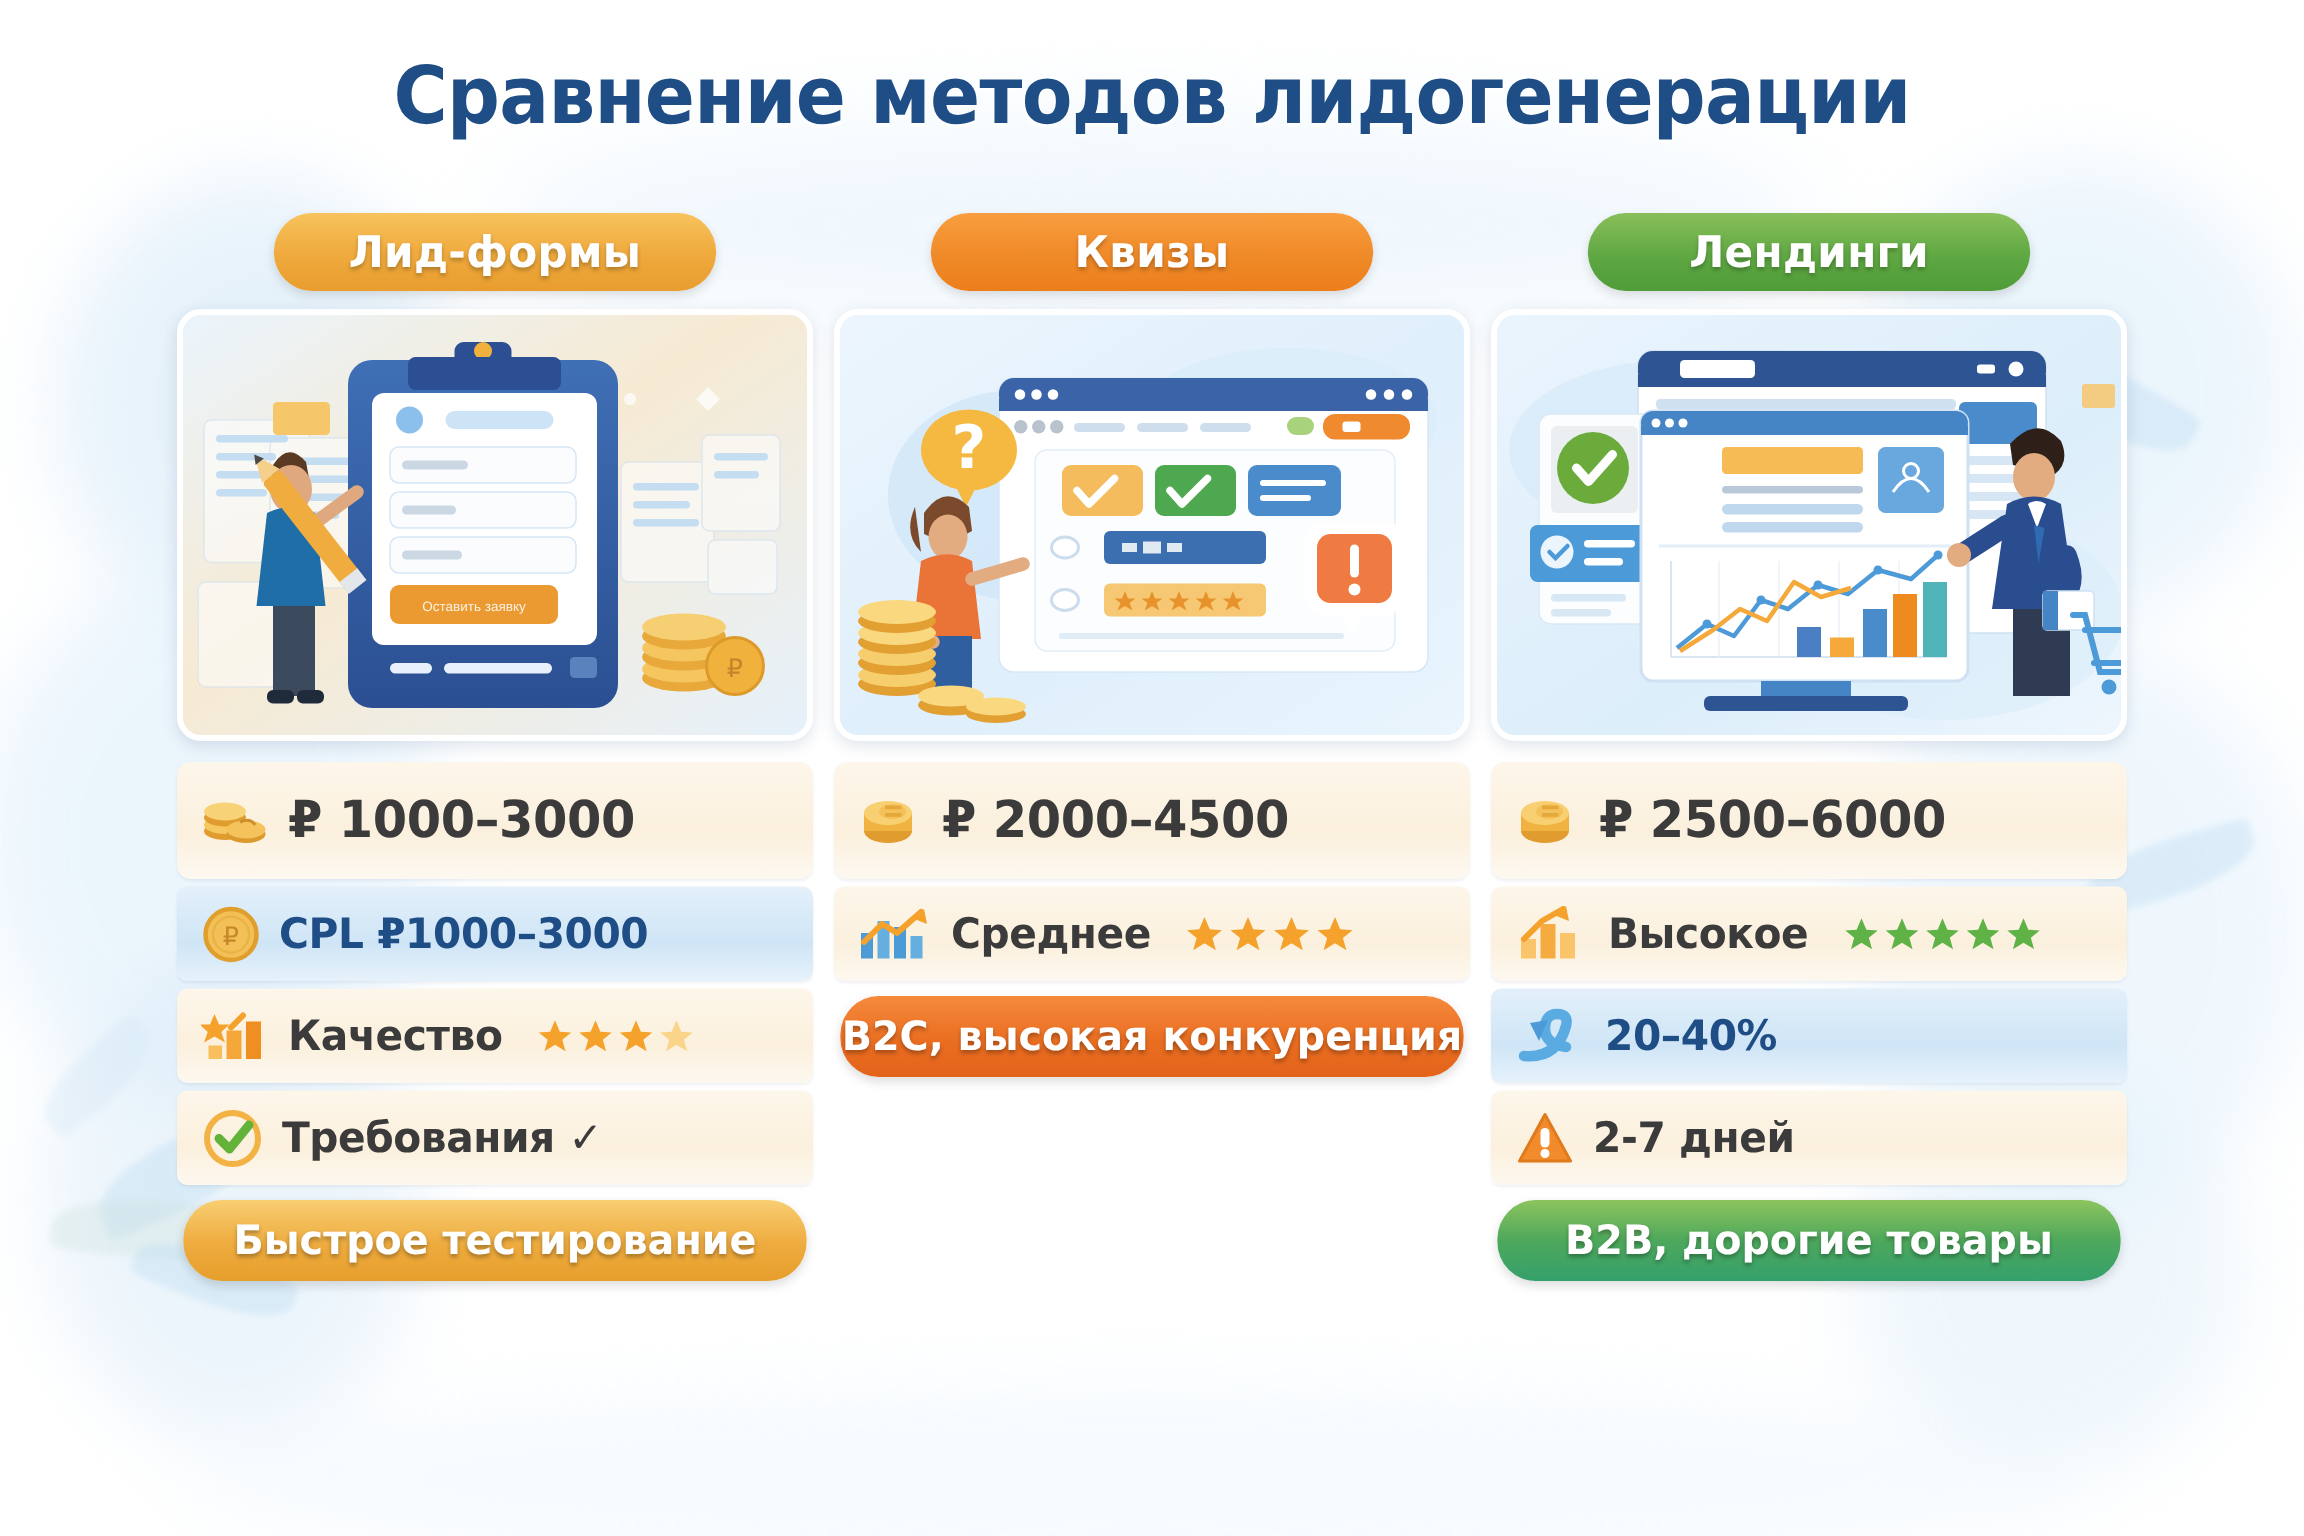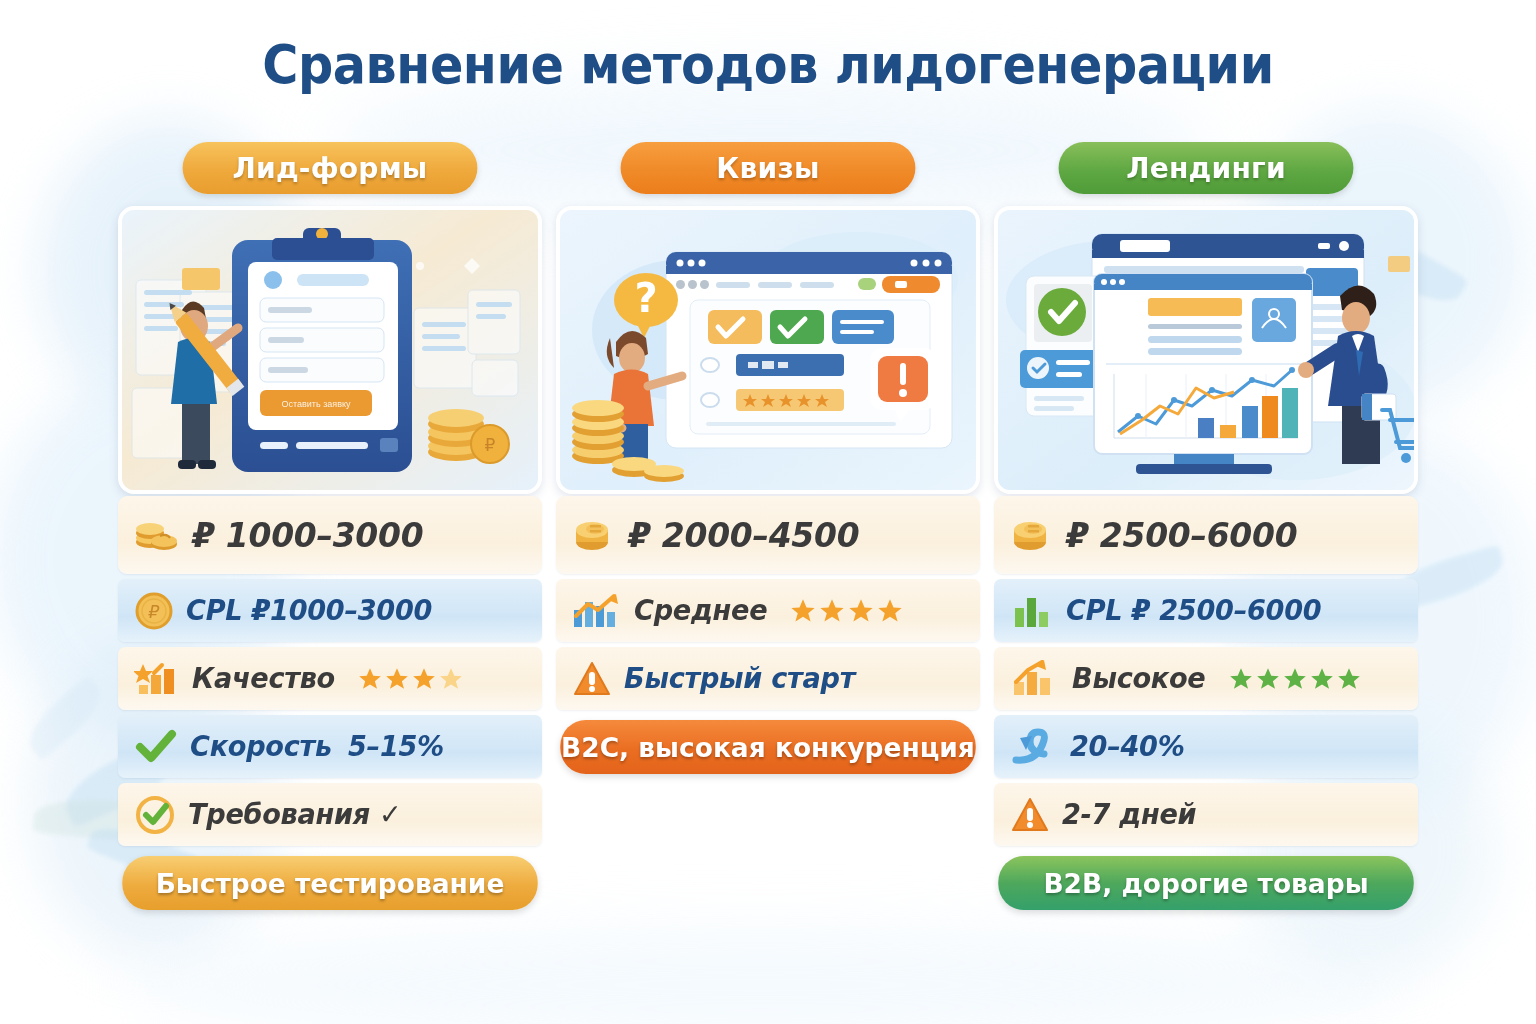--- a/index.html
+++ b/index.html
@@ -99,21 +99,21 @@
     height: 280px;
     border-radius: 16px;
     background: #f4f8fd;
     border: 4px solid #ffffff;
     box-shadow: 0 3px 10px rgba(60,90,130,.16);
     overflow: hidden;
     position: relative;
   }
 
   
-  .rows { margin-top: 2px; font-style: italic; }
+  .rows { margin-top: 14px; }
   .row {
     height: 63px;
     display: flex;
     align-items: center;
     gap: 12px;
     padding: 0 16px;
     border-radius: 7px;
     margin-bottom: 5px;
     box-shadow: 0 1px 2px rgba(90,110,140,.10);
     position: relative;
@@ -321,27 +321,20 @@
               </svg>
             <svg width="26" height="26" viewBox="0 0 24 24">
                 <polygon points="12,2 15,9 22,9.5 16.5,14 18.5,21 12,17 5.5,21 7.5,14 2,9.5 9,9" fill="#f5a22c"></polygon>
               </svg>
             <svg width="26" height="26" viewBox="0 0 24 24">
                 <polygon points="12,2 15,9 22,9.5 16.5,14 18.5,21 12,17 5.5,21 7.5,14 2,9.5 9,9" fill="#fad489"></polygon>
               </svg>
           </span>
         </div>
 
-        <div class="row blue">
-          <svg class="icon" width="44" height="36" viewBox="0 0 44 36">
-            <path d="M6 18 L17 29 L38 5" stroke="#63b33b" stroke-width="8" fill="none" stroke-linecap="round" stroke-linejoin="round"></path>
-          </svg>
-          <div class="row-text t-blue">Скорость</div>
-          <div class="row-text t-blue">5–15%</div>
-        </div>
 
         <div class="row cream">
           <svg class="icon" width="42" height="42" viewBox="0 0 42 42">
             <circle cx="21" cy="21" r="17" fill="none" stroke="#f2b344" stroke-width="4"></circle>
             <path d="M12 21 L19 28 L32 12" stroke="#63b33b" stroke-width="6" fill="none" stroke-linecap="round" stroke-linejoin="round"></path>
           </svg>
           <div class="row-text t-dark">Требования ✓</div>
         </div>
       </div>
 
@@ -484,28 +477,20 @@
             <svg width="28" height="28" viewBox="0 0 24 24">
                 <polygon points="12,2 15,9 22,9.5 16.5,14 18.5,21 12,17 5.5,21 7.5,14 2,9.5 9,9" fill="#f5a22c"></polygon>
               </svg>
             <svg width="28" height="28" viewBox="0 0 24 24">
                 <polygon points="12,2 15,9 22,9.5 16.5,14 18.5,21 12,17 5.5,21 7.5,14 2,9.5 9,9" fill="#f5a22c"></polygon>
               </svg>
           </span>
         </div>
 
 
-        <div class="row cream">
-          <svg class="icon" width="40" height="38" viewBox="0 0 40 38">
-            <path d="M20 3 L37 34 H3 Z" fill="#f18b2c" stroke="#e07a1d" stroke-width="2" stroke-linejoin="round"></path>
-            <rect x="17" y="12" width="6" height="13" rx="3" fill="#fff"></rect>
-            <circle cx="20" cy="29" r="3" fill="#fff"></circle>
-          </svg>
-          <div class="row-text t-blue">Быстрый старт</div>
-        </div>
       </div>
 
       <div class="bottom bot-orange">B2C, высокая конкуренция</div>
     </div>
 
     <div class="col">
       <div class="pill pill-landing">Лендинги</div>
 
       <div class="illus">
         <svg viewBox="0 0 420 280" width="100%" height="100%" preserveAspectRatio="xMidYMid slice">
@@ -632,28 +617,20 @@
             <ellipse cx="20" cy="26" rx="16" ry="8" fill="#e09c2e"></ellipse>
             <rect x="4" y="14" width="32" height="12" fill="#f0b341"></rect>
             <ellipse cx="20" cy="14" rx="16" ry="8" fill="#f8d071"></ellipse>
             <ellipse cx="23" cy="13" rx="9" ry="5" fill="#f4c05a"></ellipse>
             <rect x="18" y="9" width="11" height="2.5" fill="#e3a73a"></rect>
               <rect x="18" y="14" width="11" height="2.5" fill="#e3a73a"></rect>
           </svg>
           <div class="row-text t-dark">₽ 2500–6000</div>
         </div>
 
-        <div class="row blue">
-          <svg class="icon" width="44" height="38" viewBox="0 0 44 38">
-            <rect x="5" y="16" width="9" height="19" fill="#7cc24f"></rect>
-            <rect x="17" y="6" width="9" height="29" fill="#5aa83c"></rect>
-            <rect x="29" y="20" width="9" height="15" fill="#8ccc62"></rect>
-          </svg>
-          <div class="row-text t-blue">CPL ₽ 2500–6000</div>
-        </div>
 
         <div class="row cream">
           <svg class="icon" width="50" height="38" viewBox="0 0 50 38">
             <rect x="4" y="22" width="10" height="13" fill="#f9c46a"></rect>
             <rect x="17" y="12" width="10" height="23" fill="#f6ab41"></rect>
             <rect x="30" y="18" width="10" height="17" fill="#f9c46a"></rect>
             <path d="M6 22 L18 10 L32 2" stroke="#f5a22c" stroke-width="4" fill="none" stroke-linecap="round" stroke-linejoin="round"></path>
             <polygon points="34,0 36,10 26,6" fill="#f5a22c"></polygon>
           </svg>
           <div class="row-text t-dark">Высокое</div>

